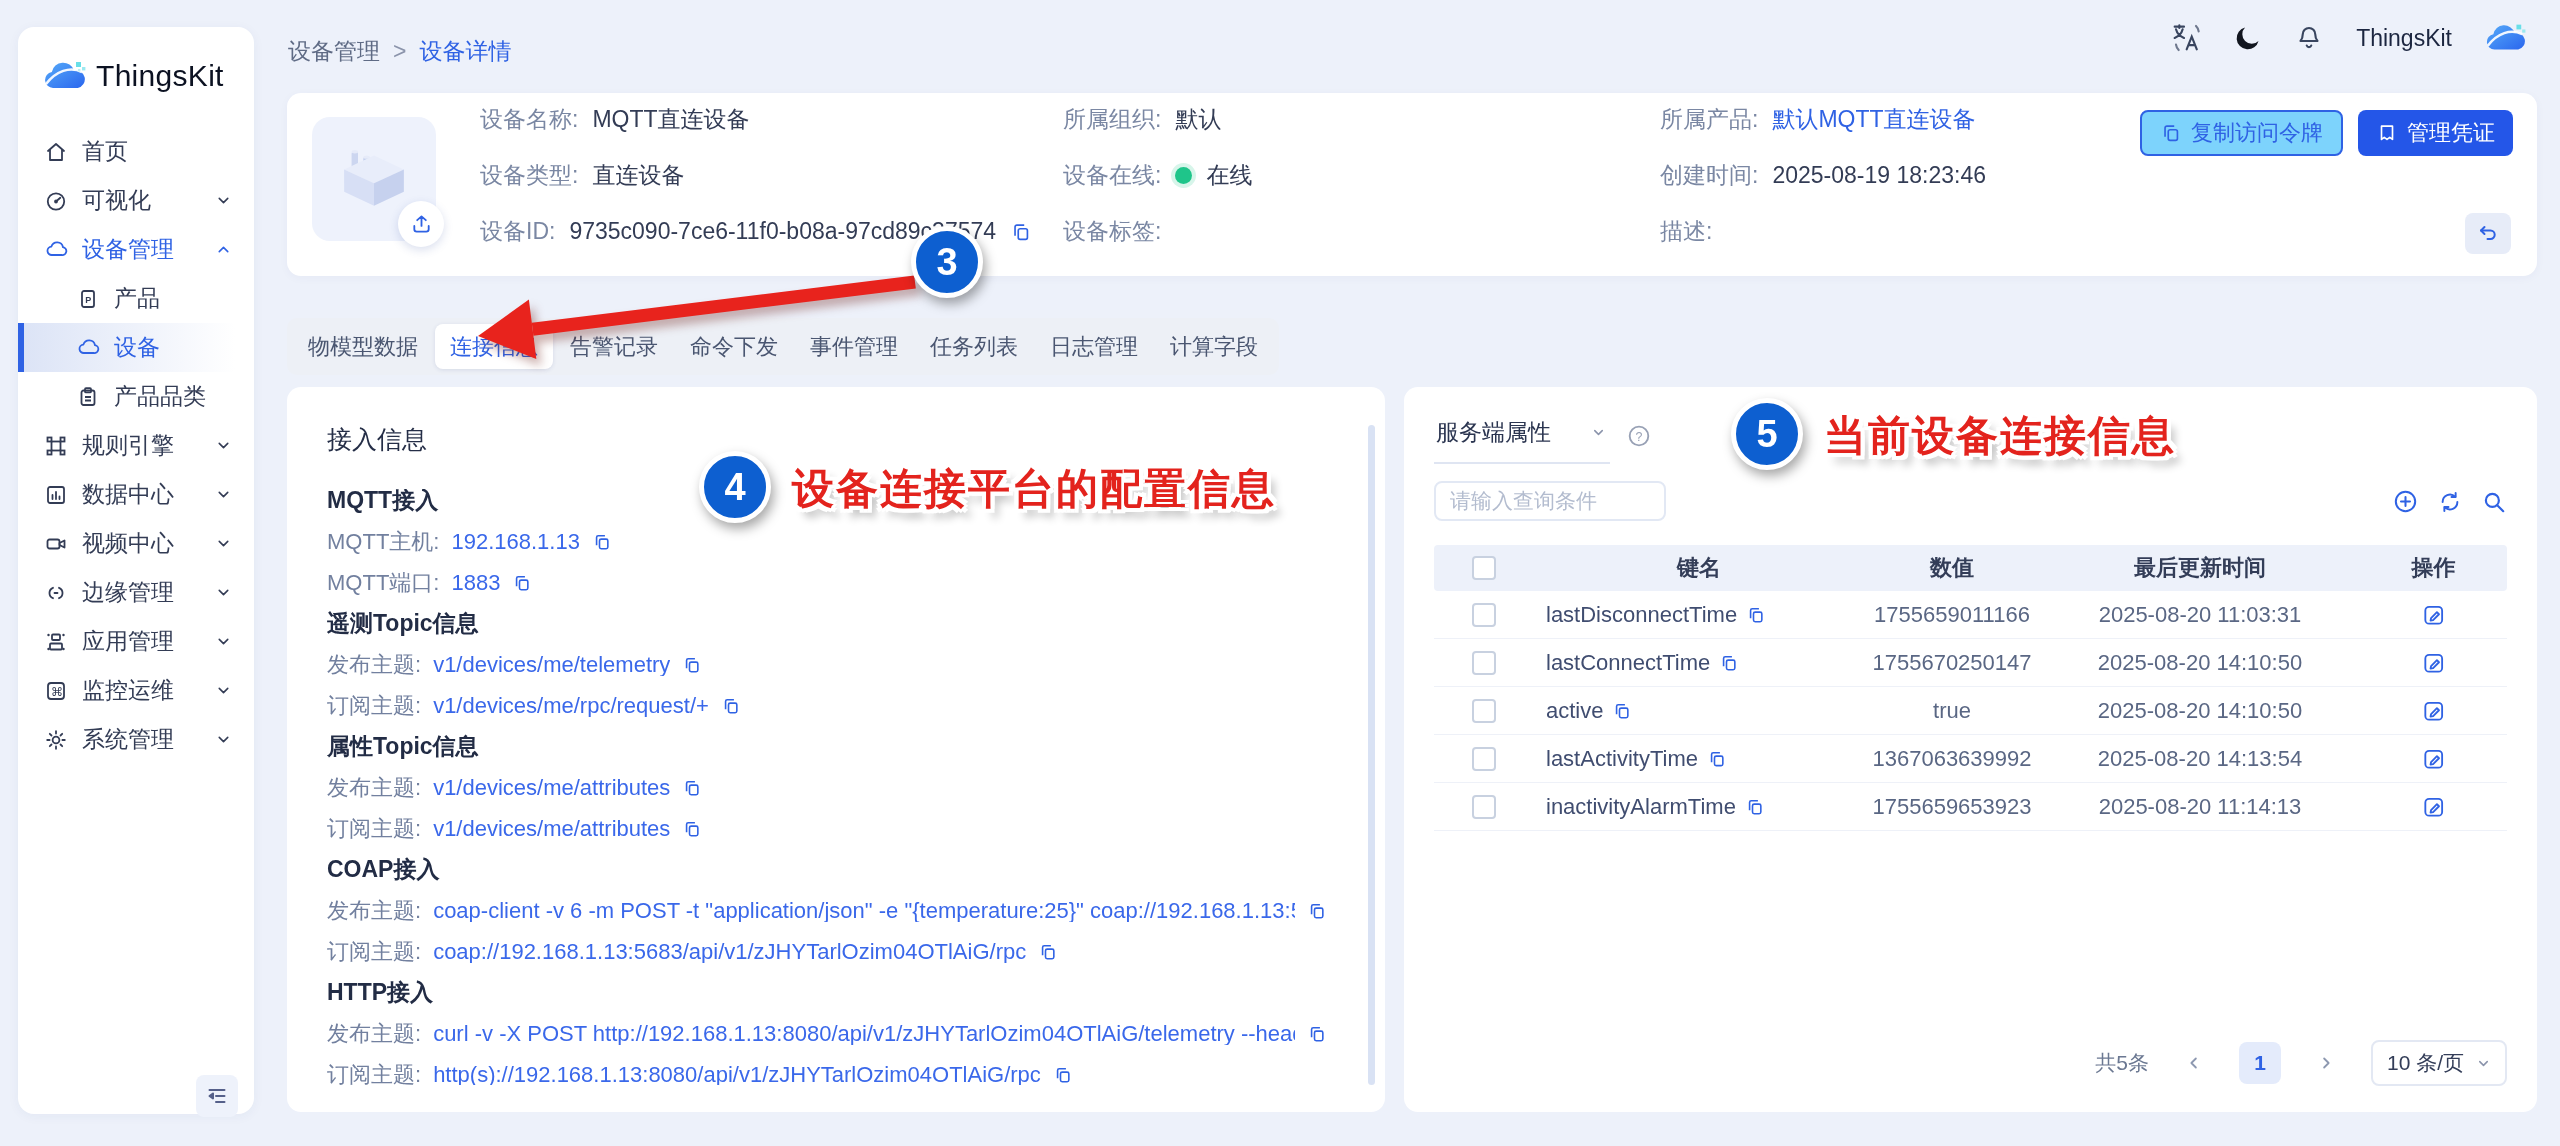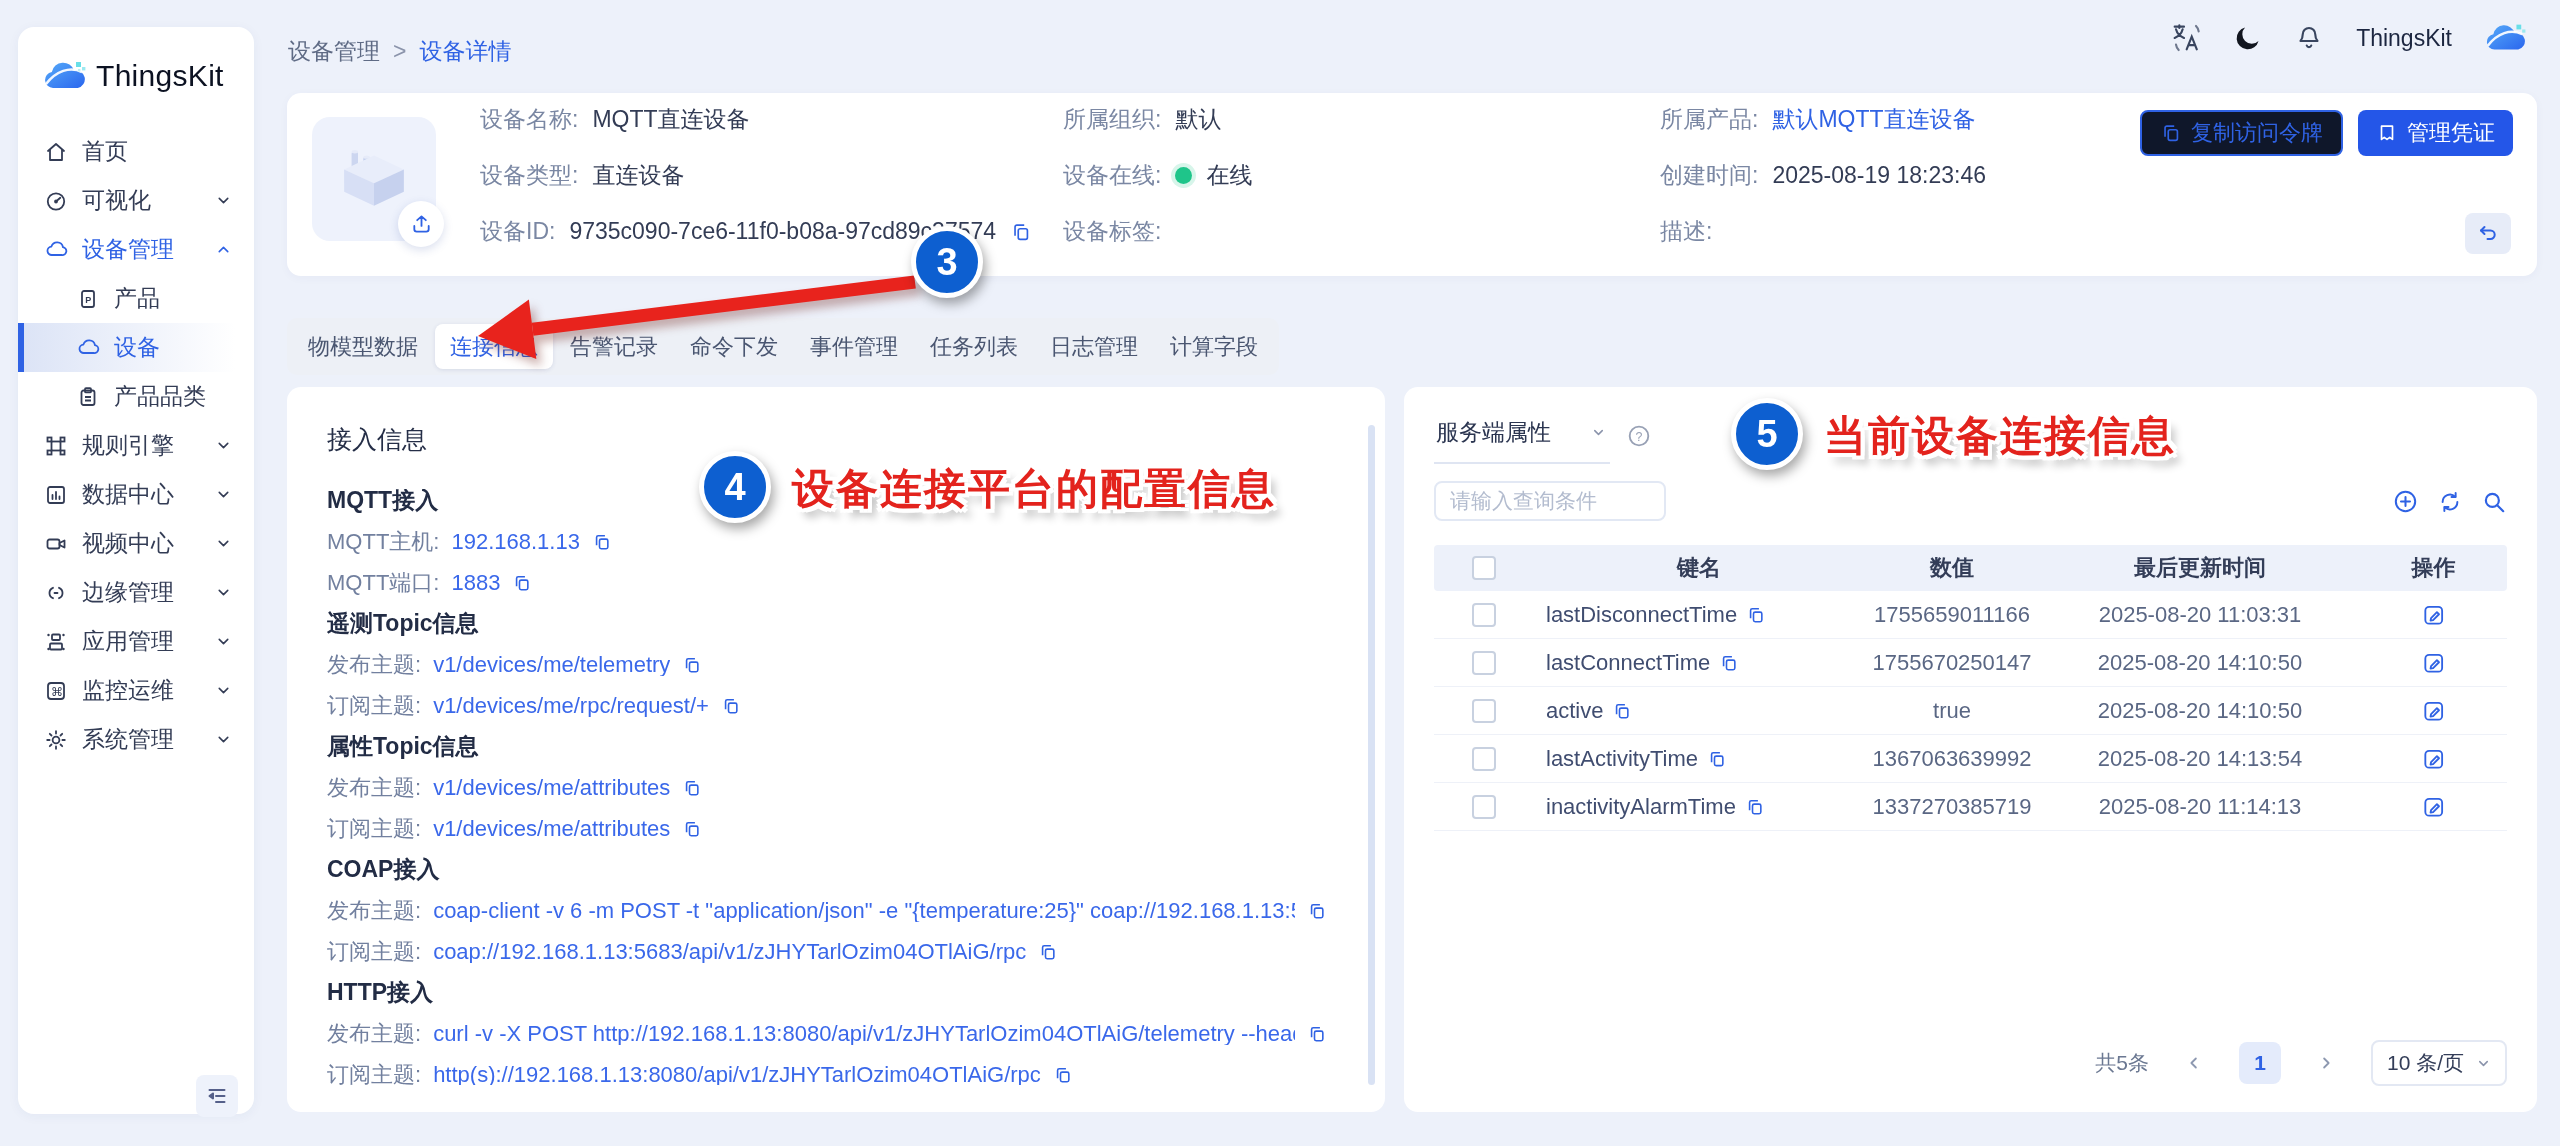--- a/index.html
+++ b/index.html
@@ -38,21 +38,21 @@
   .upload-btn{position:absolute;right:-8px;bottom:-6px;width:46px;height:46px;border-radius:50%;background:#fff;box-shadow:0 3px 10px rgba(50,80,160,.18);display:flex;align-items:center;justify-content:center;color:#2f62e4;cursor:pointer;}
   .info-col{position:absolute;top:15px;display:flex;flex-direction:column;gap:33px;}
   .info-row{display:flex;align-items:center;gap:14px;font-size:23px;height:23px;}
   .if-label{color:#7a87a3;flex-shrink:0;}
   .if-value{color:#333c55;}
   .if-link{color:#2f62e4;cursor:pointer;}
   .copy-ic{color:#2f62e4;cursor:pointer;}
   .dot-online{width:17px;height:17px;border-radius:50%;background:#1fc58a;box-shadow:0 0 0 4px rgba(31,197,138,.18);}
   .card-btns{position:absolute;right:24px;top:17px;display:flex;gap:15px;}
   .btn{display:flex;align-items:center;gap:9px;height:46px;padding:0 18px;border-radius:8px;font-size:22px;cursor:pointer;box-sizing:border-box;}
-  .btn-outline{border:2px solid #2f62e4;color:#2f62e4;background:#0f172a;}
+  .btn-outline{border:2px solid #2f62e4;color:#2f62e4;background:#7dd3fc;}
   .btn-solid{background:#2456e8;color:#fff;}
   .undo-btn{position:absolute;right:26px;top:120px;width:46px;height:41px;border-radius:8px;background:#e7ecf8;color:#2f62e4;display:flex;align-items:center;justify-content:center;cursor:pointer;}
 
   
   .tabbar{position:absolute;left:287px;top:318px;height:57px;background:#edf0f6;border-radius:10px;display:inline-flex;align-items:center;padding:0 6px;gap:2px;}
   .tab{height:45px;line-height:45px;padding:0 15px;font-size:22px;color:#4a5671;border-radius:8px;cursor:pointer;white-space:nowrap;}
   .tab.active{background:#fff;color:#2f62e4;font-weight:500;box-shadow:0 1px 4px rgba(40,60,120,.12);}
 
   
   .left-card{position:absolute;left:287px;top:387px;width:1098px;height:725px;background:#fff;border-radius:14px;box-sizing:border-box;padding:36px 40px;overflow:hidden;}
@@ -729,21 +729,21 @@
           </span>
         <span class="col-key">
             <span>inactivityAlarmTime</span>
             <span class="copy-ic ic">
               <svg width="20" height="20" viewBox="0 0 24 24" fill="none" stroke="currentColor" stroke-width="1.9" stroke-linejoin="round">
                 <rect x="9" y="8.5" width="10" height="11.5" rx="2"></rect>
                 <path d="M15.5 4.5 H7.5 a2 2 0 0 0-2 2 v9.5"></path>
               </svg>
             </span>
           </span>
-        <span class="col-val">1337270385719</span>
+        <span class="col-val">1755659653923</span>
         <span class="col-time">2025-08-20 11:14:13</span>
         <span class="col-ops">
             <span class="ic">
               <svg width="26" height="26" viewBox="0 0 24 24" fill="none" stroke="currentColor" stroke-width="1.7" stroke-linejoin="round">
                 <rect x="4" y="4.5" width="15.5" height="15.5" rx="3.5"></rect>
                 <path d="M9.3 14.8 l5.4-5.4 1.9 1.9-5.4 5.4-2.4.5z"></path>
               </svg>
             </span>
           </span>
       </div>

